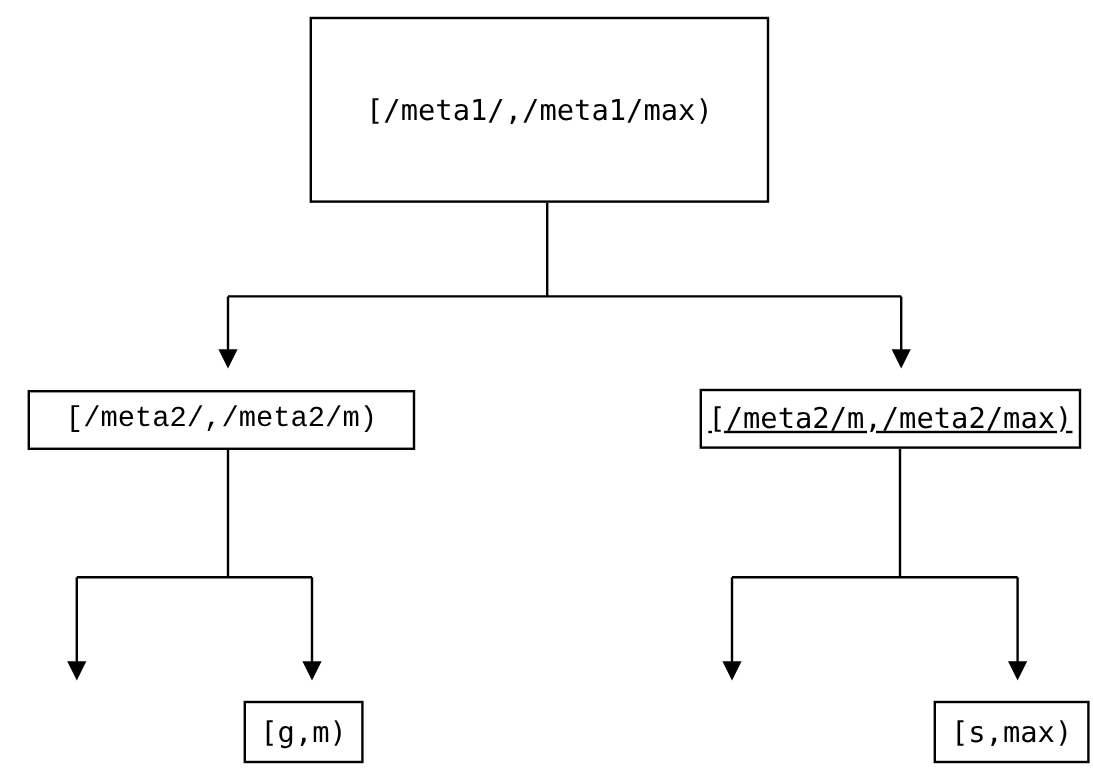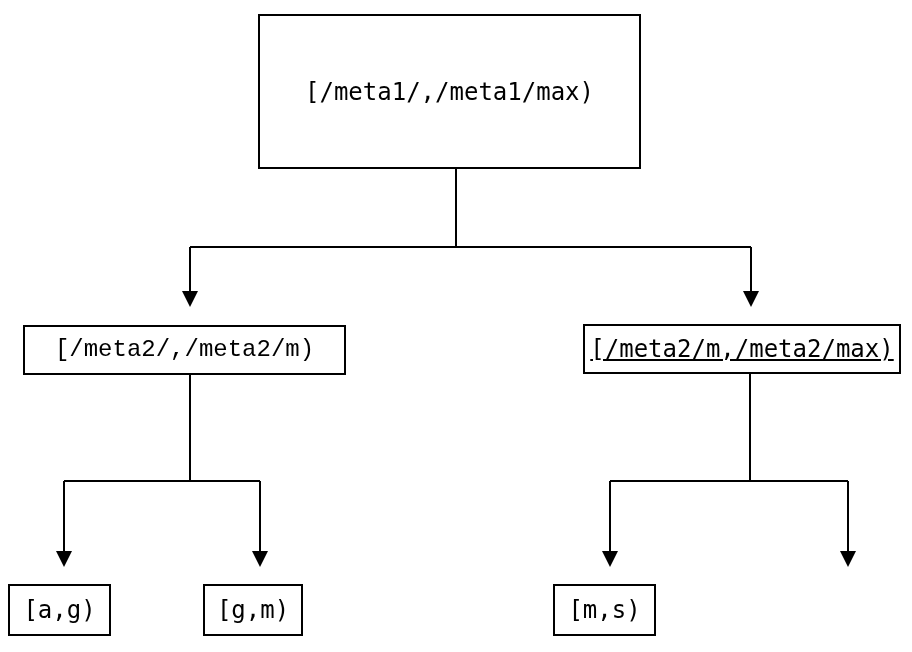--- a/index.html
+++ b/index.html
@@ -77,20 +77,19 @@
       <polygon class="arrowhead" points="840,551 856,551 848,567"></polygon>
     </g>
   </svg>
 
   <div class="node node-root">[/meta1/,/meta1/max)</div>
 
   <div class="node node-l2-left">[/meta2/,/meta2/m)</div>
 
   <div class="node node-l2-right">[/meta2/m,/meta2/max)</div>
 
-  <div class="node leaf-1">[a,g)</div>
 
   <div class="node leaf-2">[g,m)</div>
 
-  <div class="node leaf-3">[m,s)</div>
 
+  <div class="node leaf-4">[s,max)</div>
 
 </div>
 
 </body></html>

